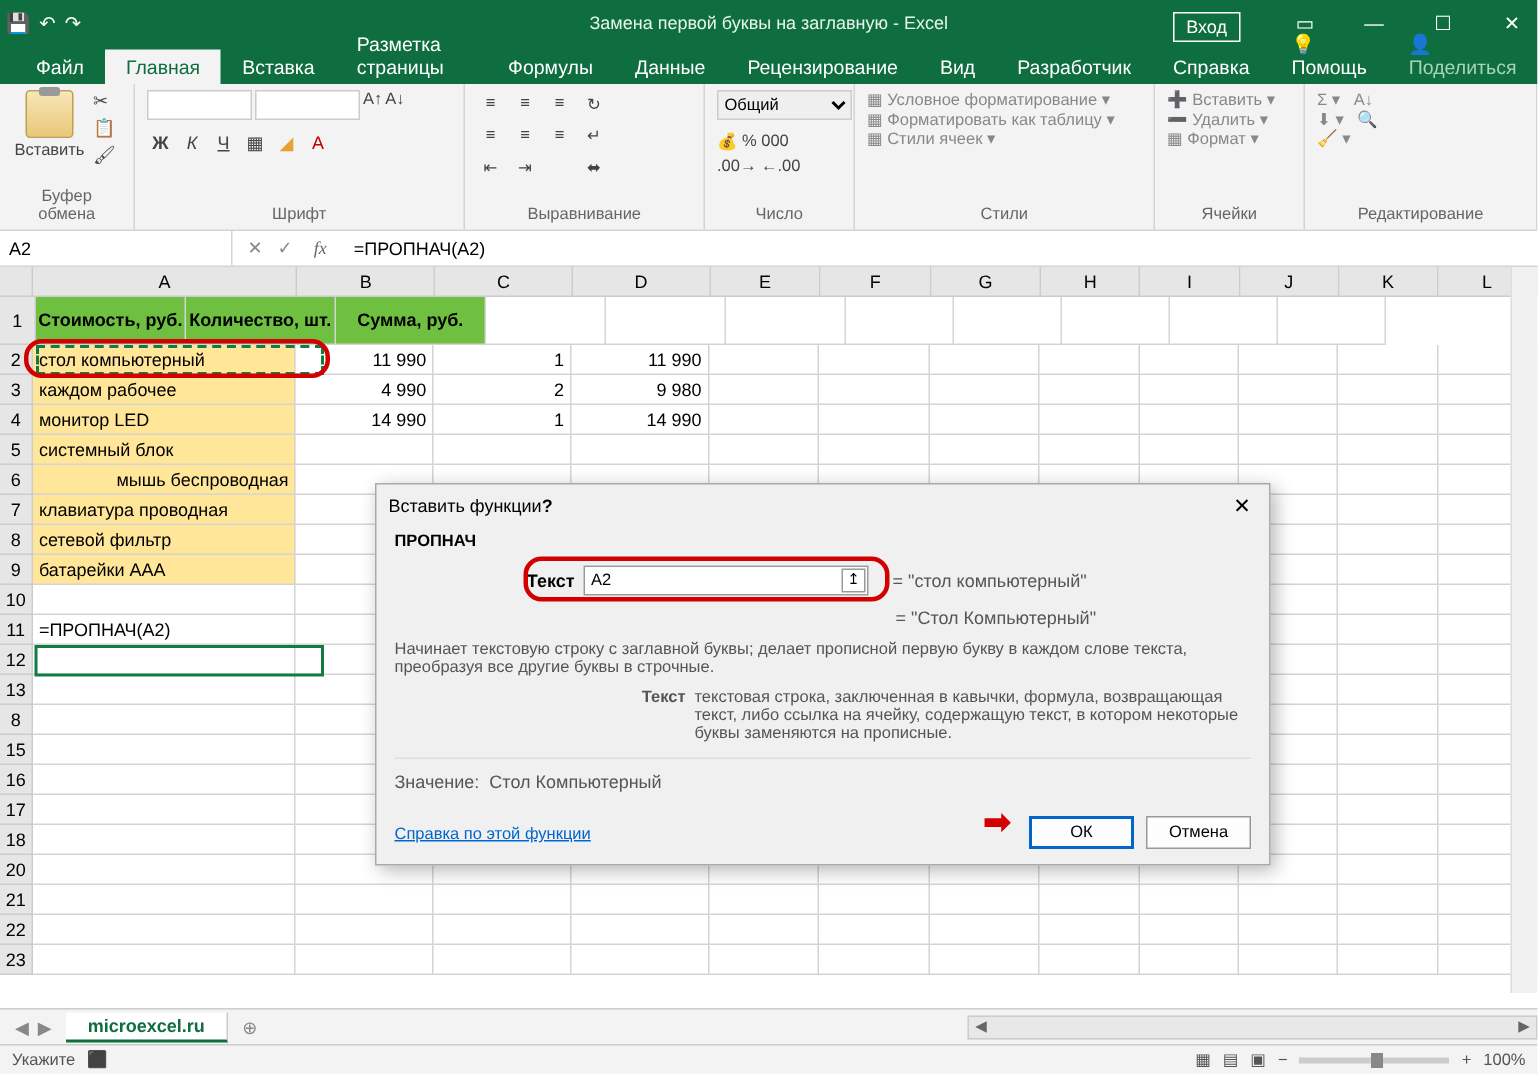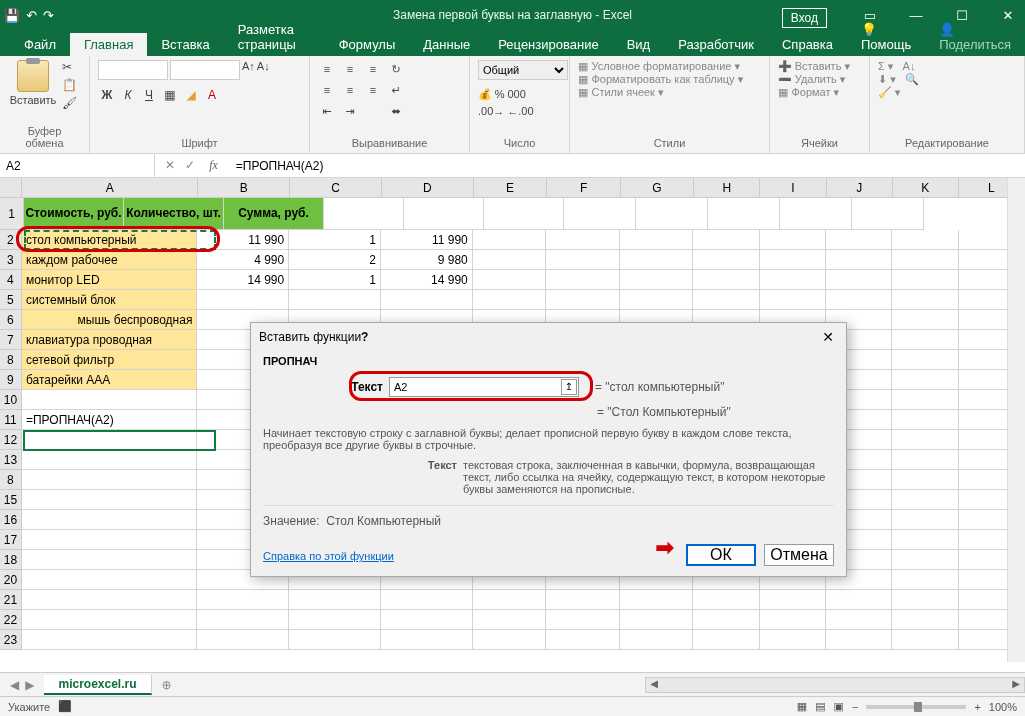--- a/index.html
+++ b/index.html
@@ -69,21 +69,21 @@
 .arg-btn{position:absolute;right:2px;top:2px;width:16px;height:16px;background:#fff;border:1px solid #999;font-size:10px;text-align:center;line-height:14px}
 .arg-result{color:#555;margin-left:10px}
 .desc{color:#555;margin:8px 0;font-size:11px}
 .arg-desc{display:flex;margin:4px 0;font-size:11px;color:#555}
 .arg-desc-label{width:200px;text-align:right;font-weight:bold;padding-right:6px}
 .arg-desc-text{flex:1}
 .dlg-bottom{border-top:1px solid #ddd;margin-top:10px;padding-top:8px;display:flex;align-items:center}
 .result-label{color:#555}
 .help-link{color:#0066cc;text-decoration:underline;position:absolute;bottom:14px;left:12px;font-size:11px}
 .dlg-btns{position:absolute;bottom:10px;right:12px;display:flex;gap:8px}
-.dlg-btn{width:70px;height:22px;border:1px solid #999;background:#fdfdfd;font-size:16px}
+.dlg-btn{width:70px;height:22px;border:1px solid #999;background:#fdfdfd;font-size:11px}
 .dlg-btn.primary{border:2px solid #0066cc}
 .arrow{position:absolute;bottom:15px;right:172px;color:#d20000;font-size:22px;font-weight:bold}
 .sheet-tabs{position:absolute;bottom:20px;left:0;right:0;height:24px;background:#f3f3f3;border-top:1px solid #ccc;display:flex;align-items:center;font-size:12px}
 .sheet-nav{display:flex;gap:6px;padding:0 10px;color:#888}
 .sheet-tab{padding:2px 14px;border-right:1px solid #ccc;color:#0e6e3f;font-weight:bold;background:#fff;border-bottom:2px solid #0e6e3f}
 .sheet-add{padding:0 10px;color:#888}
 .scroll-h{margin-left:auto;width:380px;height:16px;background:#e8e8e8;border:1px solid #ccc;display:flex}
 .scroll-btn{width:16px;text-align:center;font-size:10px;color:#666}
 .status{position:absolute;bottom:0;left:0;right:0;height:20px;background:#f3f3f3;border-top:1px solid #ccc;display:flex;align-items:center;font-size:11px;padding:0 8px;color:#555}
 .zoom{margin-left:auto;display:flex;align-items:center;gap:8px}

